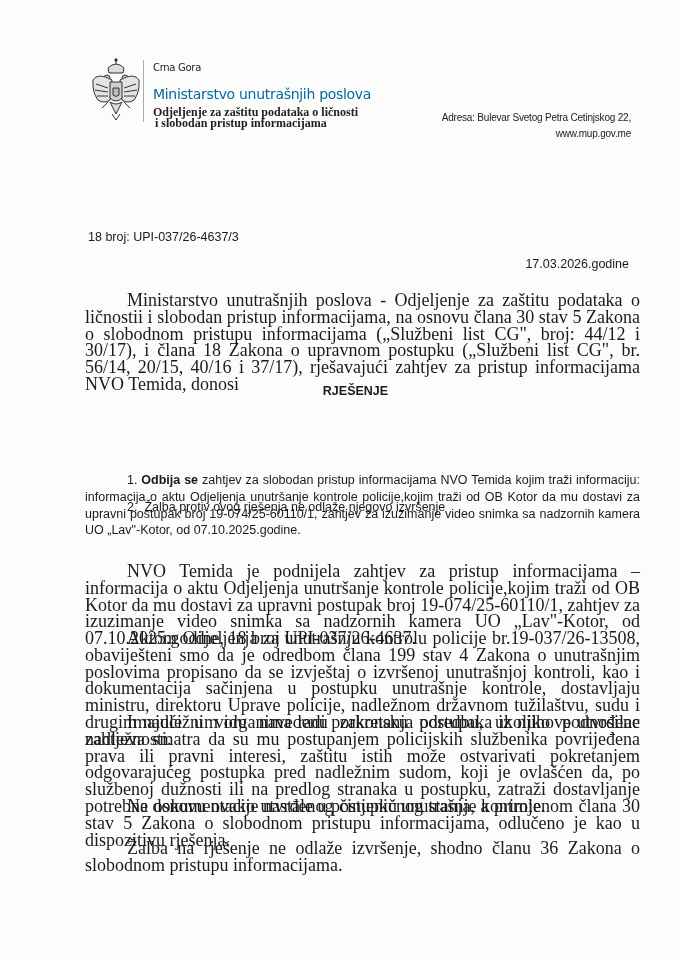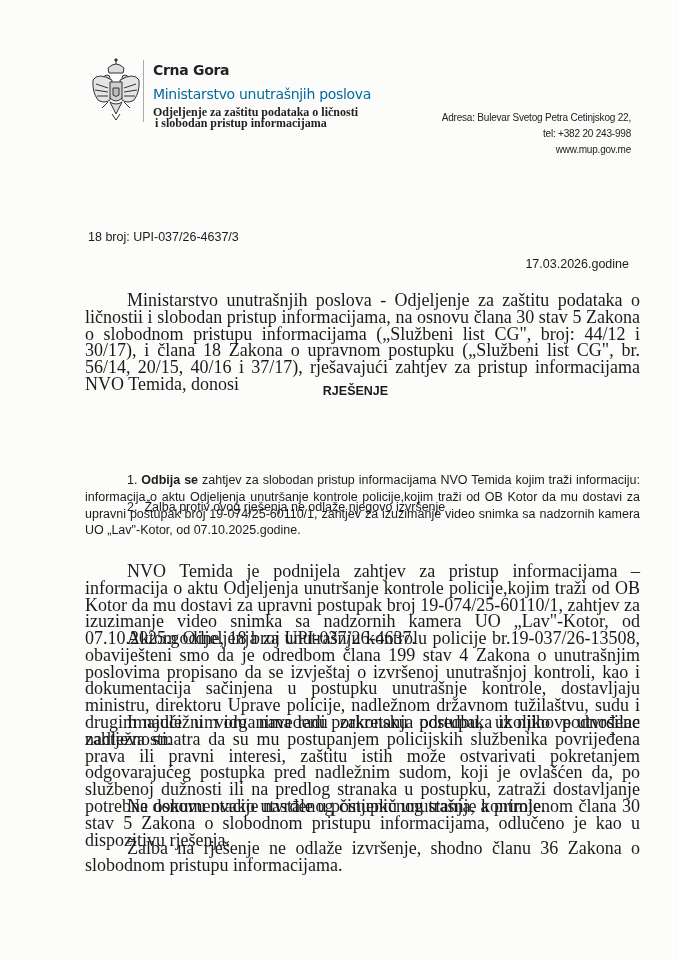--- a/index.html
+++ b/index.html
@@ -3,21 +3,21 @@
 <meta charset="utf-8">
 <style>
   html, body { margin:0; padding:0; }
   body {
     width:679px; height:960px; background:#fdfdfd; position:relative; overflow:hidden;
     font-family:"Liberation Sans", sans-serif; color:#1a1a1a;
   }
   .page { position:absolute; left:0; top:0; width:679px; height:960px; background:#fcfcfb; }
   .emblem { position:absolute; left:90px; top:58px; width:52px; height:66px; }
   .vline { position:absolute; left:143px; top:60px; width:1px; height:62px; background:#aaa; }
-  .hdr-country { position:absolute; left:153px; top:62px; font-size:14px; font-family:"DejaVu Sans", sans-serif; letter-spacing:-0.3px; color:#222;font-weight:bold; }
+  .hdr-country { position:absolute; left:153px; top:62px; font-size:10px; font-family:"DejaVu Sans", sans-serif; letter-spacing:-0.3px; color:#222; }
   .hdr-ministry { position:absolute; left:153px; top:86px; font-size:14px; font-family:"DejaVu Sans", sans-serif; letter-spacing:-0.3px; color:#0369a1; }
   .hdr-dept { position:absolute; left:153px; top:107px; font-size:12px; font-family:"Liberation Serif", serif; font-weight:bold; line-height:11px; color:#222; }
   .addr { position:absolute; right:48px; top:110px; text-align:right; font-size:10px; font-family:Liberation Sans, sans-serif; line-height:16px; color:#222; letter-spacing:-0.2px; }
   .refno { position:absolute; left:88px; top:230px; font-size:12.5px; }
   .date { position:absolute; right:50px; top:257px; font-size:12.5px; }
   .body-text { position:absolute; left:85px; width:555px; font-size:18px; line-height:16.8px; text-align:justify;font-family:Liberation Serif, serif; }
   .indent { text-indent:42px; }
   .title { position:absolute; left:16px; width:679px; text-align:center; font-size:12.5px; font-weight:bold; }
   .spaced { letter-spacing:3.2px; }
   .list-item { position:absolute; left:85px; width:555px; font-size:12.5px; line-height:16.8px; text-align:justify; }
@@ -56,21 +56,20 @@
 
   <div class="hdr-country">Crna Gora</div>
   <div class="hdr-ministry">Ministarstvo unutrašnjih poslova</div>
   <div class="hdr-dept">
     <div>Odjeljenje za zaštitu podataka o ličnosti</div>
     <div style="padding-left:2px;">i slobodan pristup informacijama</div>
   </div>
 
   <div class="addr">
     <div>Adresa: Bulevar Svetog Petra Cetinjskog 22,</div>
-    <div>tel: +382 20 243-998</div>
     <div>www.mup.gov.me</div>
   </div>
 
   <div class="refno">18 broj: UPI-037/26-4637/3</div>
   <div class="date">17.03.2026.godine</div>
 
   <div class="body-text indent" style="top:292px;">Ministarstvo unutrašnjih poslova - Odjeljenje za zaštitu podataka o ličnostii i slobodan pristup informacijama, na osnovu člana 30 stav 5 Zakona o slobodnom pristupu informacijama („Službeni list CG", broj: 44/12 i 30/17), i člana 18 Zakona o upravnom postupku („Službeni list CG", br. 56/14, 20/15, 40/16 i 37/17), rješavajući zahtjev za pristup informacijama NVO Temida, donosi</div>
 
   <div class="title" style="top:384px;">RJEŠENJE</div>
 

